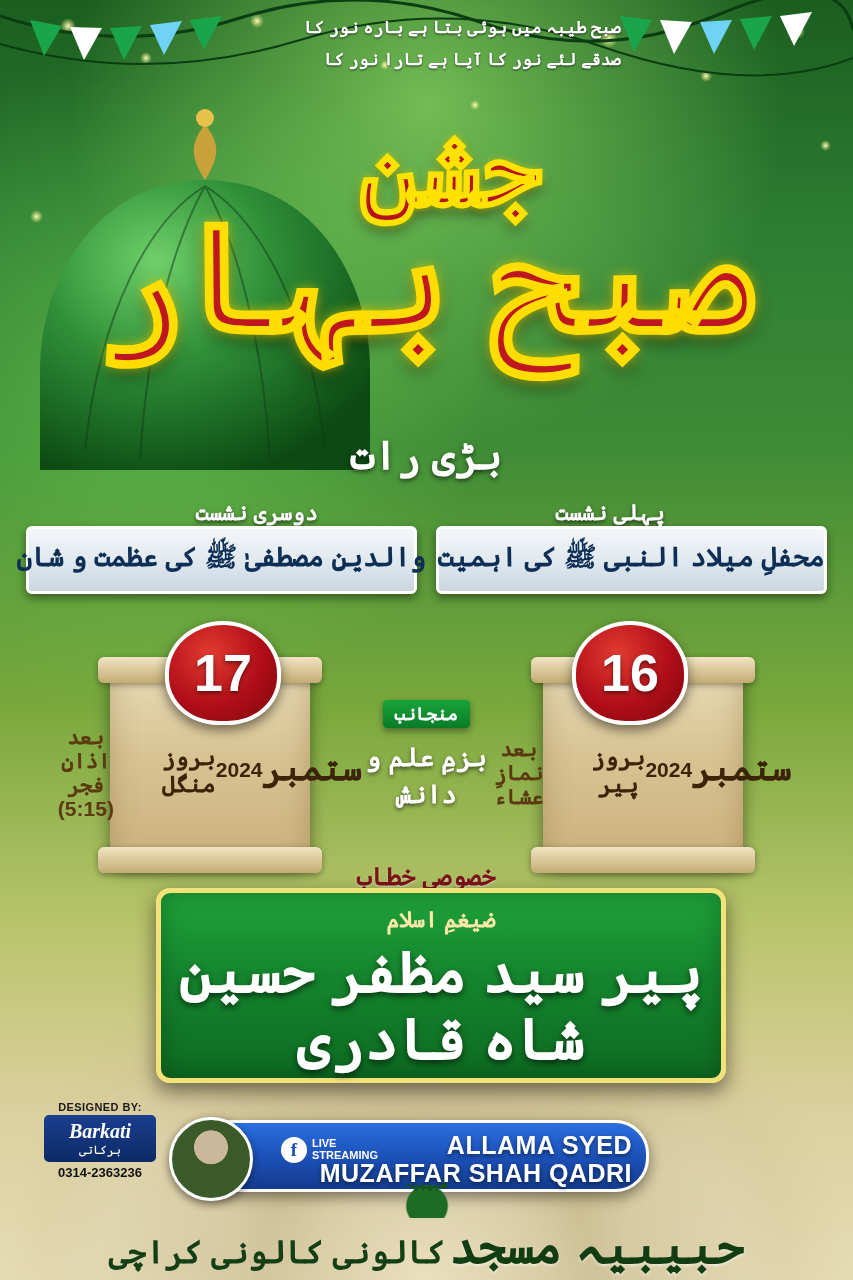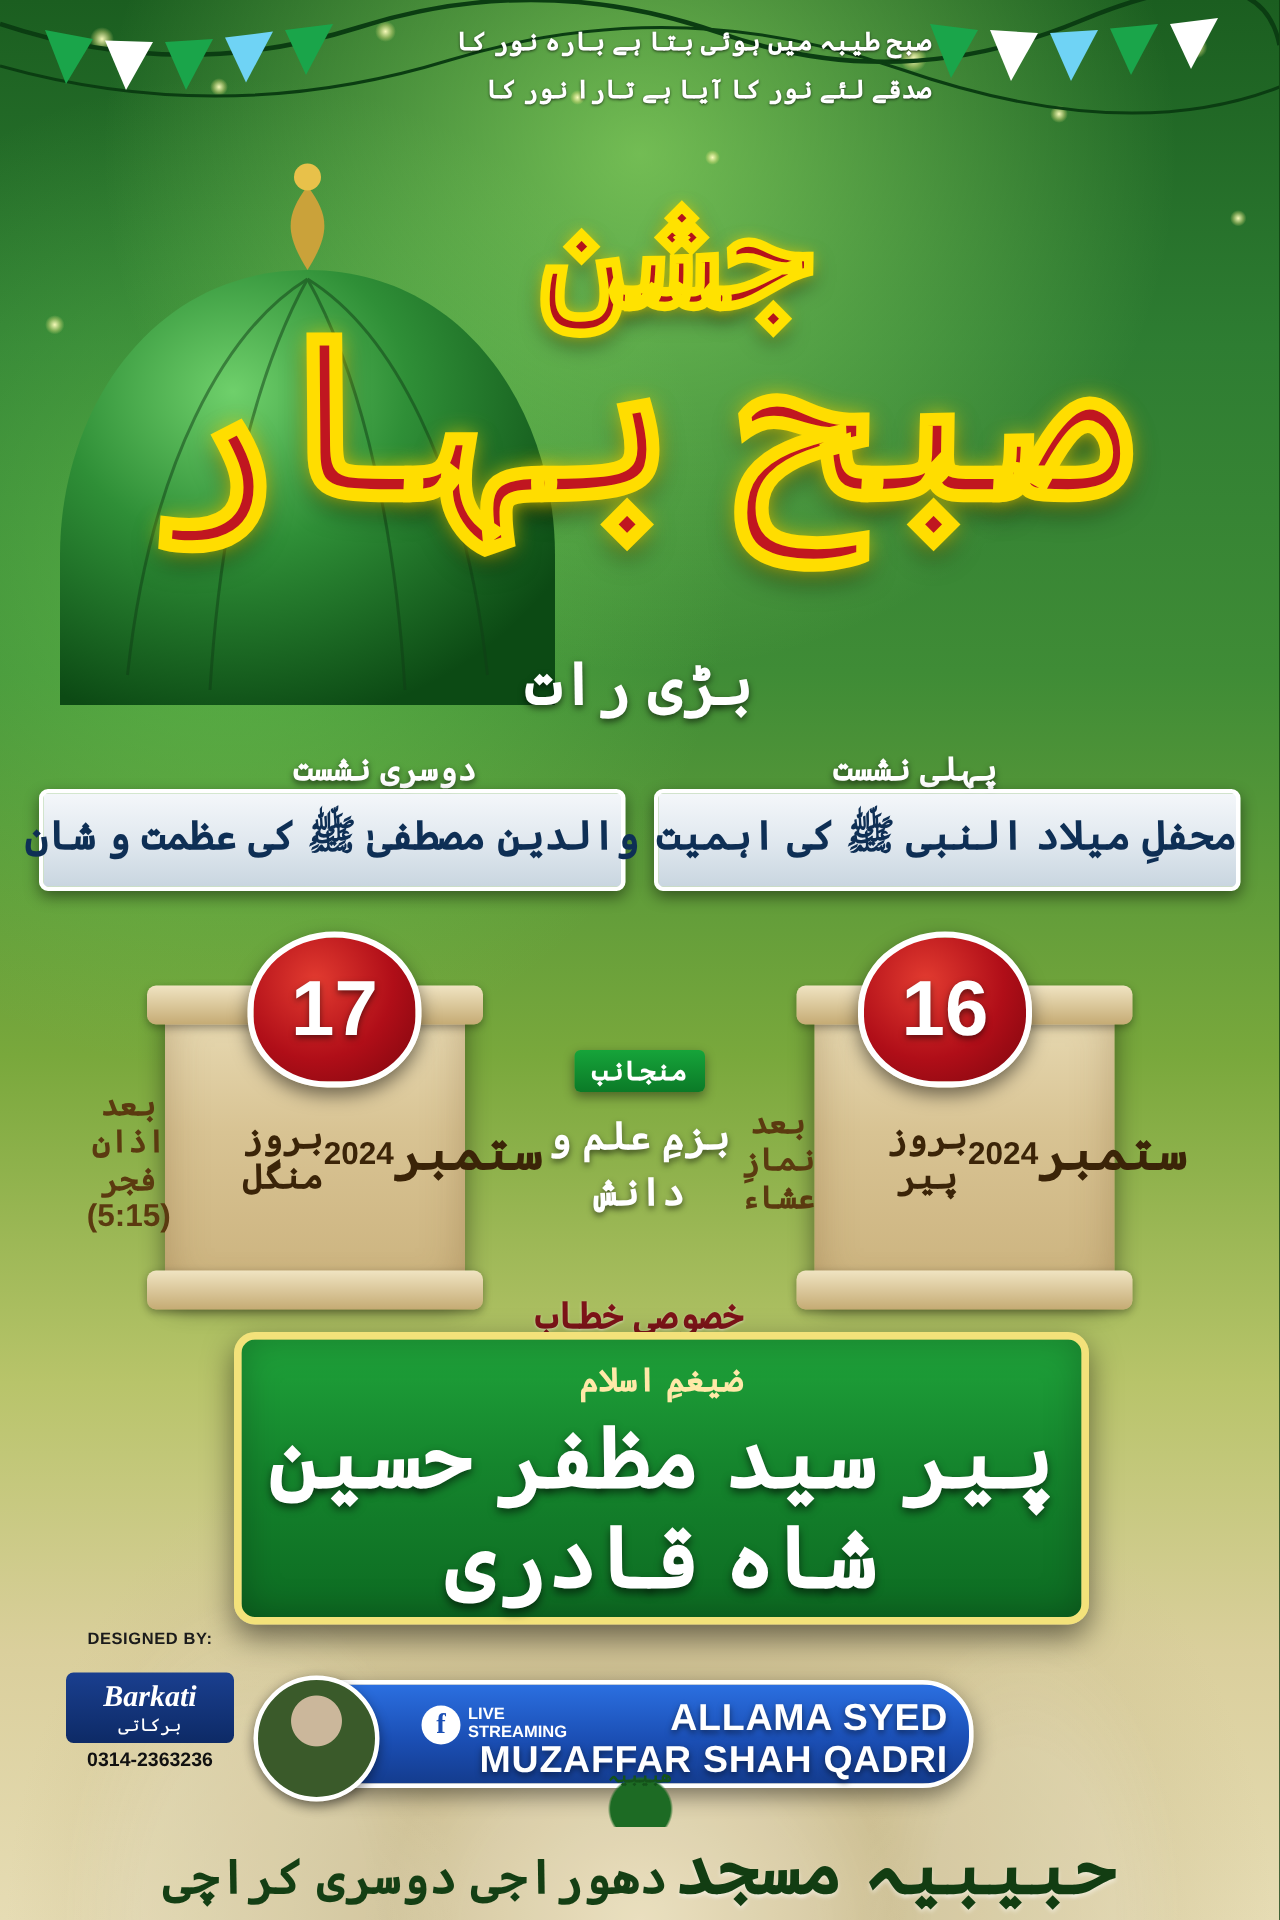--- a/index.html
+++ b/index.html
@@ -159,21 +159,21 @@
     display:block;margin-top:6px;font-size:58px;line-height:1.15;font-weight:bold;
     color:#ffffff;text-shadow:0 3px 6px rgba(0,0,0,.55);
   }
 
   
   .designer{
     position:absolute;left:44px;bottom:100px;width:112px;text-align:center;
   }
   .designer .dlabel{font-size:11px;font-weight:bold;color:#1b1b1b;letter-spacing:.4px;}
   .designer .dbox{
-    margin-top:16px;background:linear-gradient(180deg,#1a3f8f,#0d2a66);
+    margin-top:2px;background:linear-gradient(180deg,#1a3f8f,#0d2a66);
     border-radius:5px;padding:5px 20px;color:#fff;
   }
   .designer .dname{font-size:20px;font-weight:bold;font-style:italic;font-family:"Liberation Serif",serif;}
   .designer .durdu{font-size:12px;}
   .designer .dphone{margin-top:3px;font-size:13px;font-weight:bold;color:#111;}
 
   
   .live-strip{
     position:absolute;left:178px;bottom:88px;width:465px;height:66px;
     background:linear-gradient(180deg,#2b6fe0 0%,#1b4fb5 55%,#143c8e 100%);
@@ -344,16 +344,16 @@
     </div>
     <div class="live-names">
       <div>ALLAMA SYED</div>
       <div>MUZAFFAR SHAH QADRI</div>
     </div>
   </div>
 
   <div class="venue-logo">ھبیبیہ</div>
   <div class="venue">
     <span class="v1">حبیبیہ مسجد</span>
-    <span class="v2">دھوراجی دوسری کراچی</span>
+    <span class="v2">کالونی کالونی کراچی</span>
   </div>
 
 </div>
 
 </body></html>

